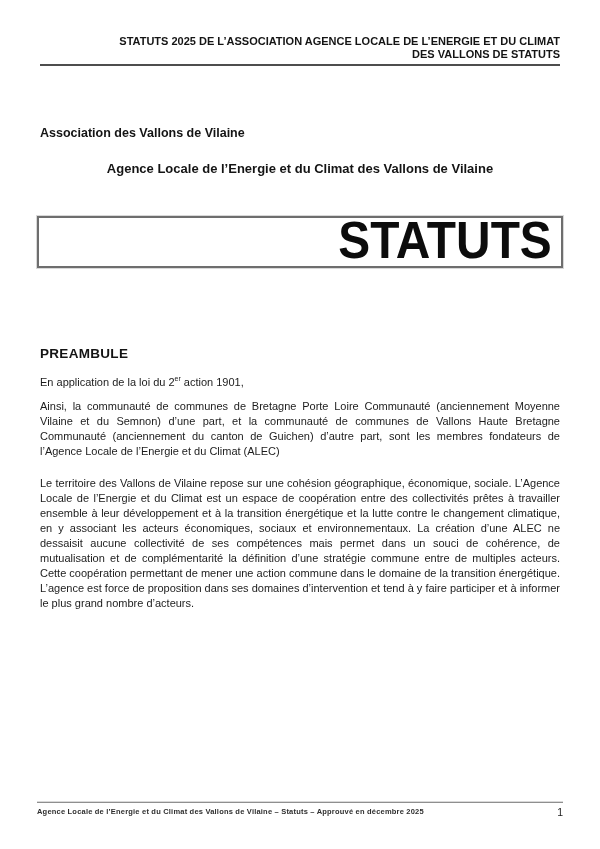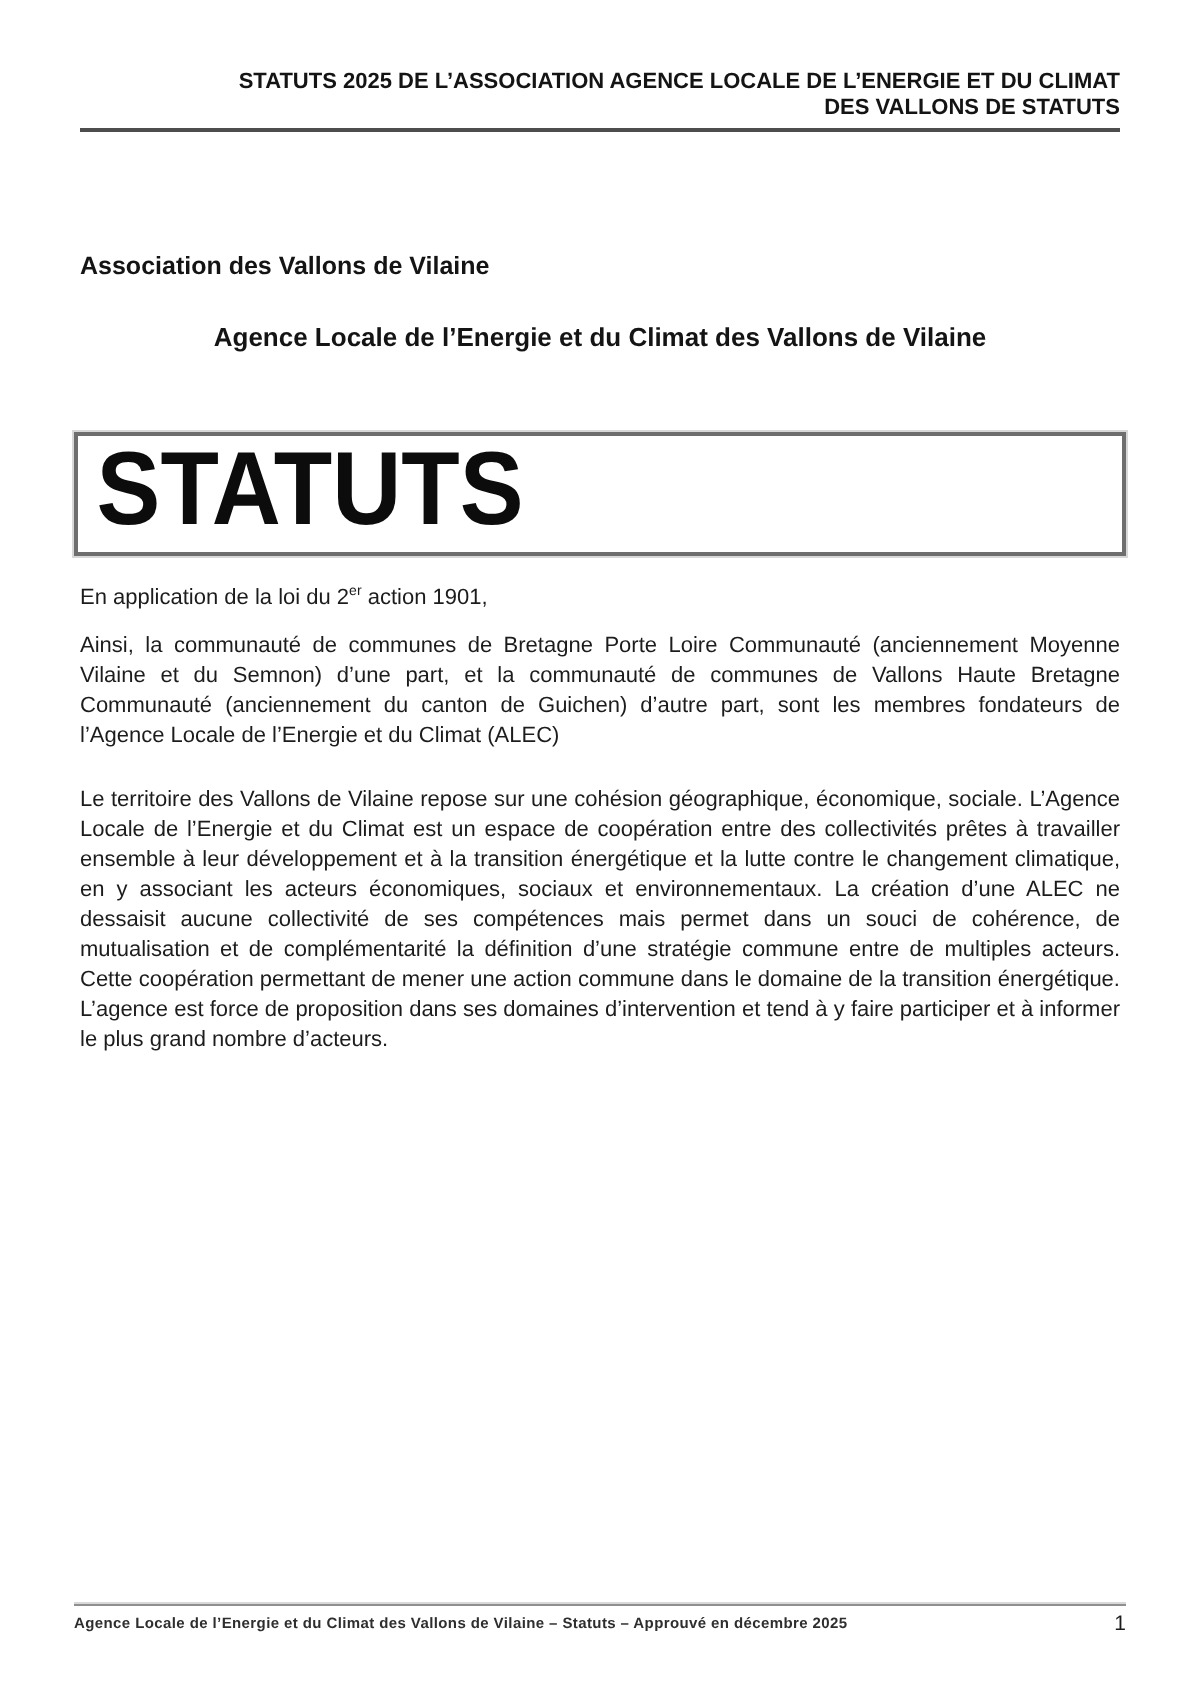--- a/index.html
+++ b/index.html
@@ -33,26 +33,26 @@
   }
   .title-agency {
     margin-top: 21px;
     text-align: center;
     font-weight: bold;
     font-size: 13px;
     color: #141414;
   }
   .statuts-box {
     margin: 40px -3px 0 -3px;
-    height: 62px;
+    height: 52px;
     border: 2px solid #6e6e6e;
     box-shadow: 0 0 0 1px #d8d8d8;
     display: flex;
     align-items: center;
-    justify-content: flex-start;
+    justify-content: flex-end;
     background: #ffffff;
   }
   .statuts-box .big-title {
     font-size: 52px;
     font-weight: bold;
     letter-spacing: 0px;
     color: #0c0c0c;
     display: inline-block;
     transform: scaleX(0.92);
     line-height: 1;
@@ -115,20 +115,21 @@
   </div>
 
   <div class="title-association">Association des Vallons de Vilaine</div>
 
   <div class="title-agency">Agence Locale de l’Energie et du Climat des Vallons de Vilaine</div>
 
   <div class="statuts-box">
     <span class="big-title">STATUTS</span>
   </div>
 
+  <div class="preamble-heading">PREAMBULE</div>
 
   <div class="body-text">
     <p><span>En application de la loi du 2</span><sup>er</sup><span> action 1901,</span></p>
     <p>Ainsi, la communauté de communes de Bretagne Porte Loire Communauté (anciennement Moyenne Vilaine et du Semnon) d’une part, et la communauté de communes de Vallons Haute Bretagne Communauté (anciennement du canton de Guichen) d’autre part, sont les membres fondateurs de l’Agence Locale de l’Energie et du Climat (ALEC)</p>
     <p class="extra-gap">Le territoire des Vallons de Vilaine repose sur une cohésion géographique, économique, sociale. L’Agence Locale de l’Energie et du Climat est un espace de coopération entre des collectivités prêtes à travailler ensemble à leur développement et à la transition énergétique et la lutte contre le changement climatique, en y associant les acteurs économiques, sociaux et environnementaux. La création d’une ALEC ne dessaisit aucune collectivité de ses compétences mais permet dans un souci de cohérence, de mutualisation et de complémentarité la définition d’une stratégie commune entre de multiples acteurs. Cette coopération permettant de mener une action commune dans le domaine de la transition énergétique. L’agence est force de proposition dans ses domaines d’intervention et tend à y faire participer et à informer le plus grand nombre d’acteurs.</p>
   </div>
 
   <div class="doc-footer">
     <span class="footer-text">Agence Locale de l’Energie et du Climat des Vallons de Vilaine – Statuts – Approuvé en décembre 2025</span>
     <span class="page-number">1</span>

